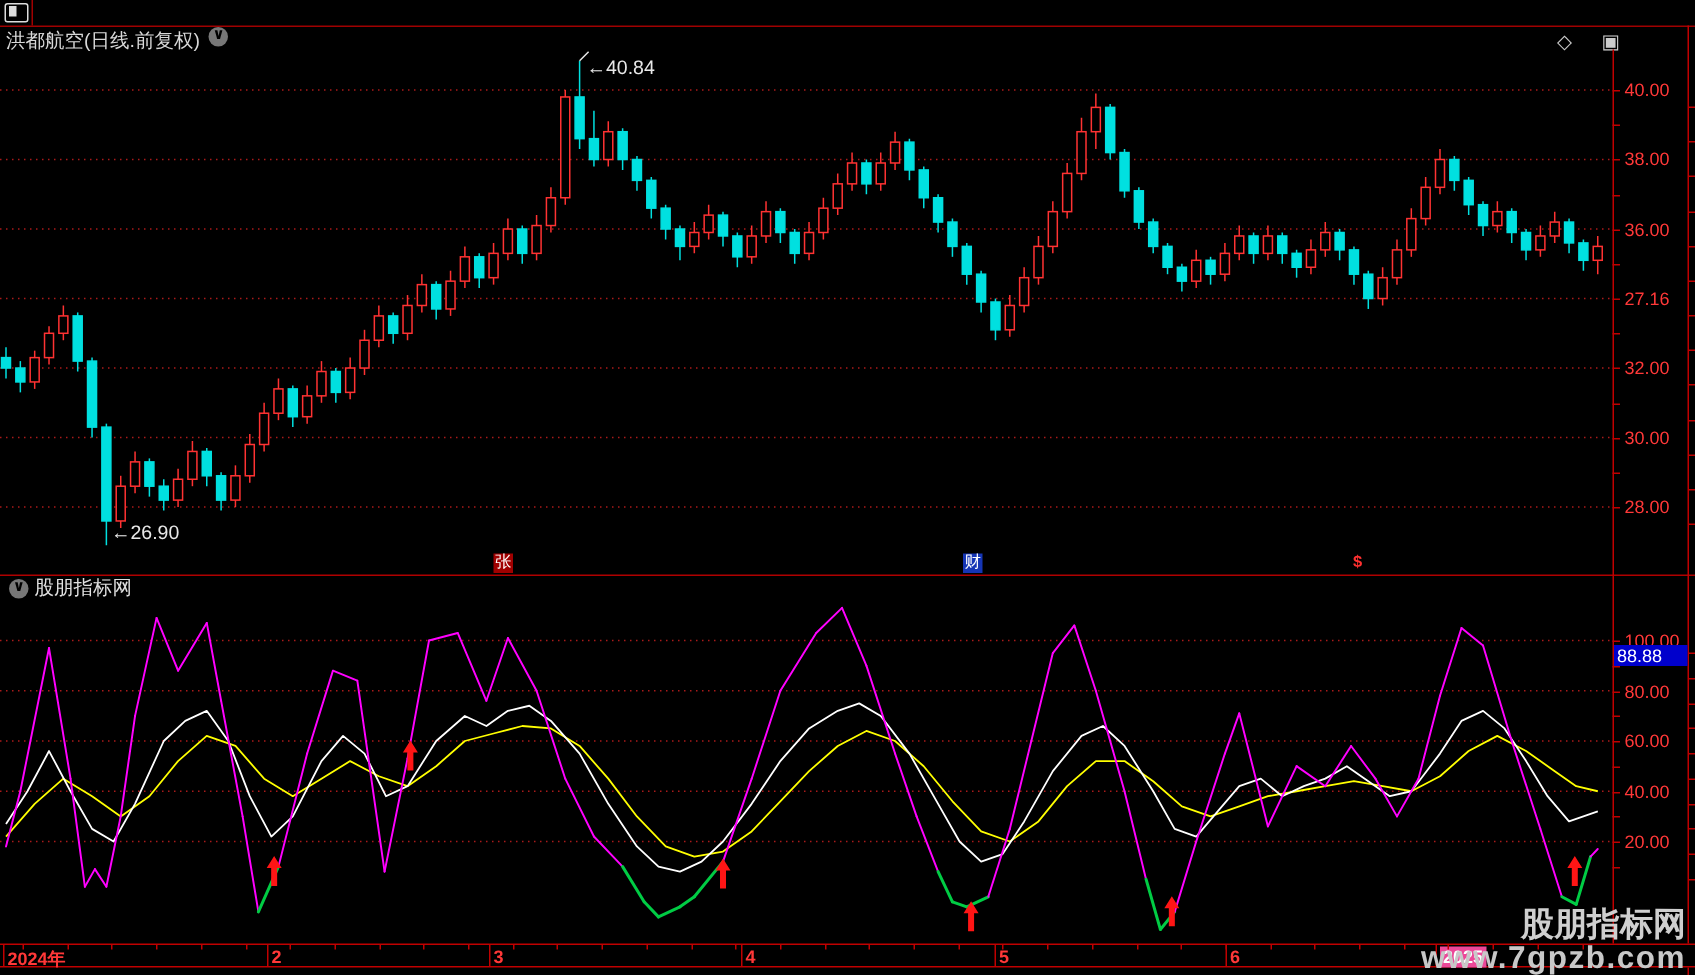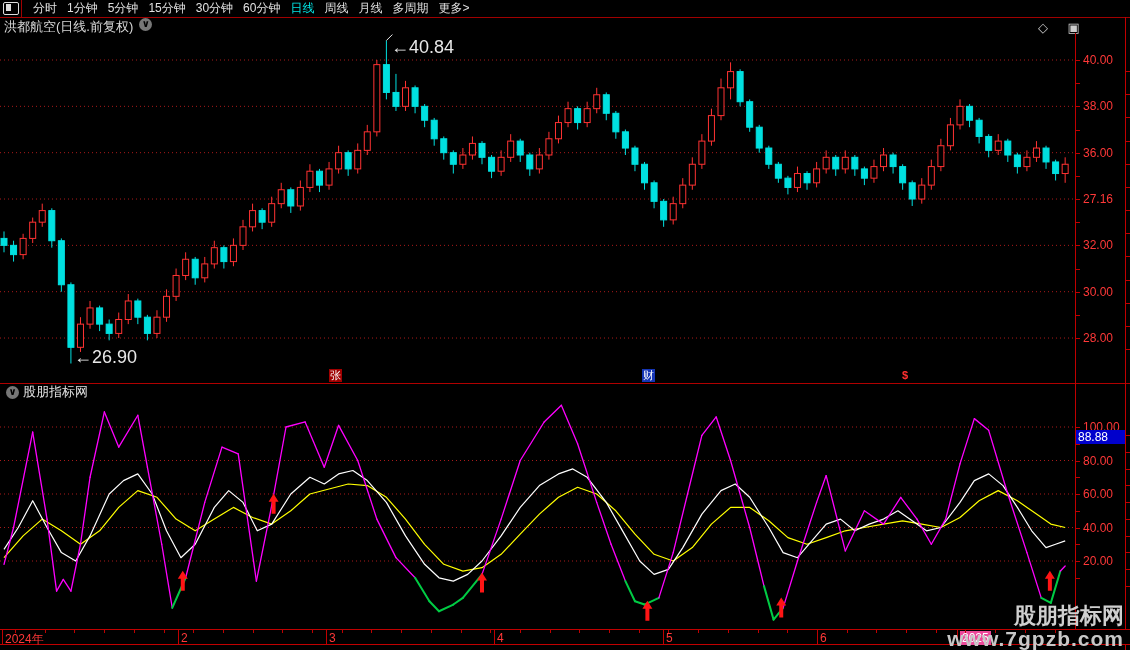--- a/index.html
+++ b/index.html
@@ -25,61 +25,48 @@
   #titlerow-icons{position:absolute;left:1038px;top:20px;color:#cccccc;font-size:13px;letter-spacing:8px;}
   
   #price-svg{position:absolute;left:0;top:33px;}
   #ind-svg{position:absolute;left:0;top:398px;}
   #pane-divider{position:absolute;left:0;top:383px;width:1130px;height:1px;background:#b00000;}
   
   .vline{position:absolute;width:1px;background:#c00000;}
   .axis-label{position:absolute;color:#ff3838;font-size:12px;left:1083px;}
   .tickdash{position:absolute;height:1px;background:#c00000;}
   
-  .annot{position:absolute;color:#e8e8e8;font-size:18px;white-space:nowrap;}
+  .annot{position:absolute;color:#e8e8e8;font-size:13px;white-space:nowrap;}
   .evmark{position:absolute;font-size:11px;height:13px;line-height:13px;padding:0 1px;color:#fff;}
   
   #ind-header{position:absolute;left:0;top:385px;height:14px;display:flex;align-items:center;}
   #ind-title{color:#e0e0e0;font-size:13px;margin-left:4px;}
   .ind-val{font-size:13px;margin-left:10px;}
   #badge-8888{position:absolute;left:1076px;top:430px;width:47px;height:14px;background:#0000cc;
               color:#fff;font-size:12px;line-height:14px;text-align:left;padding-left:2px;z-index:5;}
   
   #xaxis{position:absolute;left:0;top:629px;width:1130px;height:14px;background:#000;
          border-top:1px solid #c00000;border-bottom:1px solid #c00000;}
-  .xlabel{position:absolute;top:1px;color:#ff3838;font-size:12px;white-space:nowrap;}
+  .xlabel{position:absolute;top:1px;color:#ff3838;font-size:12px;white-space:nowrap;font-weight:bold;}
   .xlabel.hl{background:#ec4899;color:#fff;padding:0 2px;}
   .monthline{position:absolute;top:0;width:1px;height:14px;background:#c00000;}
   .xtick{position:absolute;top:0;width:1px;height:3px;background:#c00000;}
   
   #watermark{position:absolute;right:6px;bottom:0px;text-align:right;z-index:9;pointer-events:none;}
   #wm1{color:#cfcfcf;font-size:22px;font-weight:bold;line-height:22px;}
   #wm2{color:#c8c8c8;font-size:21px;font-weight:bold;line-height:23px;letter-spacing:1px;}
 </style>
 </head>
 <body>
 
 <div id="app">
 
   <div id="topbar">
     <div id="win-icon"></div>
     <div id="topbar-sep"></div>
-    <div id="tabs-container" style="display: flex;">
-        <span class="tab">分时</span>
-        <span class="tab">1分钟</span>
-        <span class="tab">5分钟</span>
-        <span class="tab">15分钟</span>
-        <span class="tab">30分钟</span>
-        <span class="tab">60分钟</span>
-        <span class="tab active">日线</span>
-        <span class="tab">周线</span>
-        <span class="tab">月线</span>
-        <span class="tab">多周期</span>
-        <span class="tab">更多&gt;</span>
-      </div>
     <div id="topbar-spacer"></div>
   </div>
 
   <div id="titlerow">
     <span id="chart-title">洪都航空(日线.前复权)</span>
     <span class="chev-circle">∨</span>
   </div>
   <div id="titlerow-icons">◇  ▣</div>
 
   <svg id="price-svg" width="1075" height="350">

